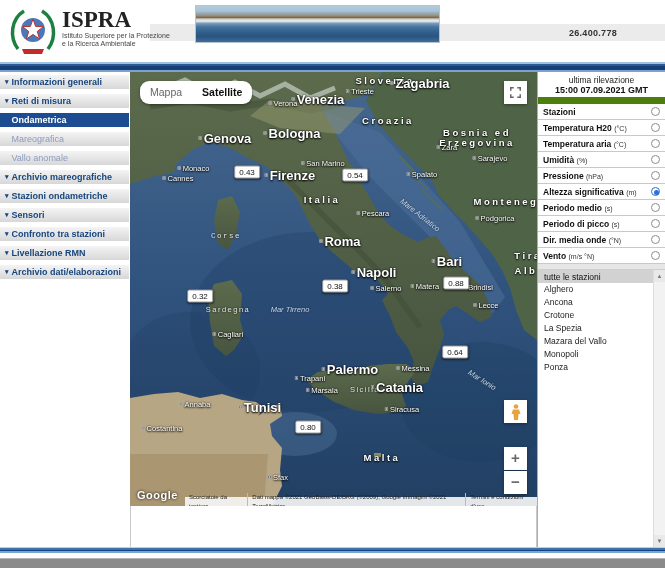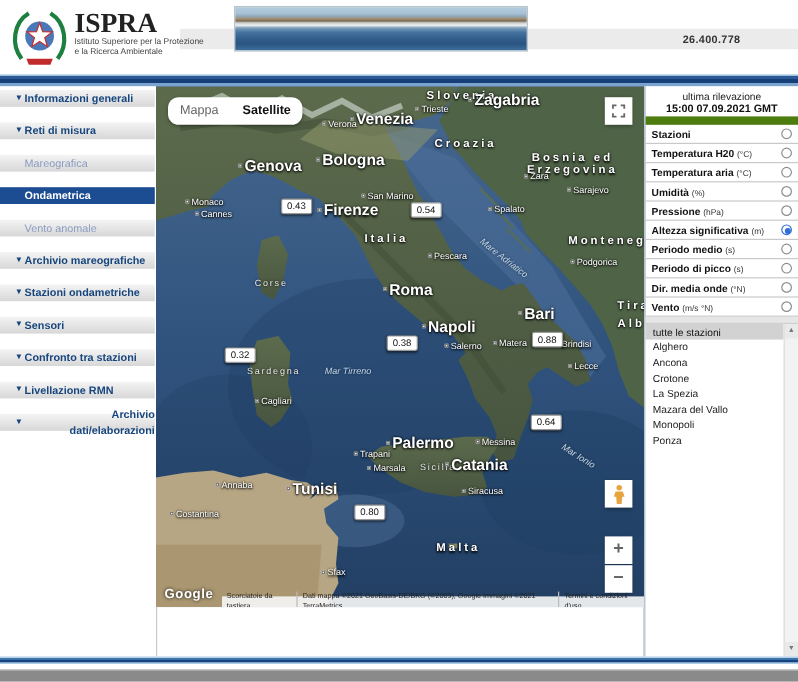--- a/index.html
+++ b/index.html
@@ -18,21 +18,21 @@
   #banner { position:absolute; left:195px; top:5px; width:245px; height:38px; border:1px solid #b8c4cc;
     background:linear-gradient(180deg,#b4cbdc 0%,#a9c2d6 14%,#8fa9ba 21%,#a3927a 26%,#7d6a4e 32%,
       #c8ccc9 36%,#edf0f1 42%,#7d9cb8 48%,#44749f 58%,#335f8d 72%,#2a5480 85%,#3e6f9d 100%); }
 
   
   #navybar { position:absolute; left:0; top:62px; width:665px; height:10px;
     background:linear-gradient(180deg,#9ec1e0 0 15%,#2c5a97 15% 40%,#163f78 40% 75%,#7aa3cd 75% 100%); }
 
   
   #sidebar { position:absolute; left:0; top:72px; width:130px; height:475px; background:#fff; padding-top:3px; }
-  .sitem { height:14px; line-height:14px; margin:0 1px 13px 0; padding-left:14px;
+  .sitem { height:14px; line-height:14px; margin:0 1px 5px 0; padding-left:5px;
     background:linear-gradient(180deg,#f4f4f4,#d7d7d7); display:flex; align-items:center;
     font-size:9px; font-weight:bold; color:#17467e; cursor:pointer;text-align:right; }
   .sitem .arr { font-size:7px; margin-right:3px; color:#17467e; }
   .sitem.sub .arr, .sitem.active .arr { visibility:hidden; }
   .sitem.sub .slabel { color:#8a9cc0; font-weight:normal; }
   .sitem.active { background:#1c4d92; }
   .sitem.active .slabel { color:#fff; }
 
   
   #mapwrap { position:absolute; left:130px; top:72px; width:407px; height:434px; overflow:hidden; background:#2d4f7a; }
@@ -125,31 +125,31 @@
 <div id="sidebar">
 
 <div class="sitem section">
     <span class="arr">▾</span>
     <span class="slabel">Informazioni generali</span>
   </div>
     <div class="sitem section">
     <span class="arr">▾</span>
     <span class="slabel">Reti di misura</span>
   </div>
+    <div class="sitem active">
+    <span class="arr">▾</span>
+    <span class="slabel">Ondametrica</span>
+  </div>
     <div class="sitem sub">
     <span class="arr">▾</span>
     <span class="slabel">Mareografica</span>
   </div>
-    <div class="sitem active">
-    <span class="arr">▾</span>
-    <span class="slabel">Ondametrica</span>
-  </div>
     <div class="sitem sub">
     <span class="arr">▾</span>
-    <span class="slabel">Vento anomale</span>
+    <span class="slabel">Vallo anomale</span>
   </div>
     <div class="sitem section">
     <span class="arr">▾</span>
     <span class="slabel">Archivio mareografiche</span>
   </div>
     <div class="sitem section">
     <span class="arr">▾</span>
     <span class="slabel">Stazioni ondametriche</span>
   </div>
     <div class="sitem section">
@@ -233,21 +233,21 @@
       <span class="lbl country" style="left: 347px; top: 70px;">Erzegovina</span>
       <span class="lbl country" style="left: 192px; top: 127px;">Italia</span>
       <span class="lbl country" style="left: 379px; top: 129px;">Montenegr</span>
       <span class="lbl country" style="left: 398px; top: 183px;">Tira</span>
       <span class="lbl country" style="left: 396px; top: 198px;">Alb</span>
       <span class="lbl country" style="left: 252px; top: 385px;">Malta</span>
     </div>
 
   <div>
 
-  <span class="lbl region" style="left: 96px; top: 164px;">Corse</span>
+  <span class="lbl region" style="left: 96px; top: 164px; font-family: Liberation Mono, monospace;">Corse</span>
       <span class="lbl region" style="left: 98px; top: 237px;">Sardegna</span>
       <span class="lbl region" style="left: 235px; top: 317px;">Sicilia</span>
     </div>
 
   <div>
 
   <span class="lbl sea" style="left: 290px; top: 143px; transform: translate(-50%, -50%) rotate(38deg);">Mare Adriatico</span>
       <span class="lbl sea" style="left: 160px; top: 237px;">Mar Tirreno</span>
       <span class="lbl sea" style="left: 352px; top: 308px; transform: translate(-50%, -50%) rotate(32deg);">Mar Ionio</span>
     </div>
@@ -275,21 +275,21 @@
         <span>Sarajevo</span>
     </span>
       <span class="lbl city big" style="left: 95px; top: 66px;">
       <i class="dot"></i>
         <span>Genova</span>
     </span>
       <span class="lbl city big" style="left: 162px; top: 61px;">
       <i class="dot"></i>
         <span>Bologna</span>
     </span>
-      <span class="lbl city" style="left: 29px; top: 96px; padding-left: 23px;">
+      <span class="lbl city" style="left: 52px; top: 96px; padding-left: 23px;">
       <i class="dot"></i>
         <span>Monaco</span>
     </span>
       <span class="lbl city" style="left: 48px; top: 106px;">
       <i class="dot"></i>
         <span>Cannes</span>
     </span>
       <span class="lbl city" style="left: 193px; top: 91px;">
       <i class="dot"></i>
         <span>San Marino</span>

